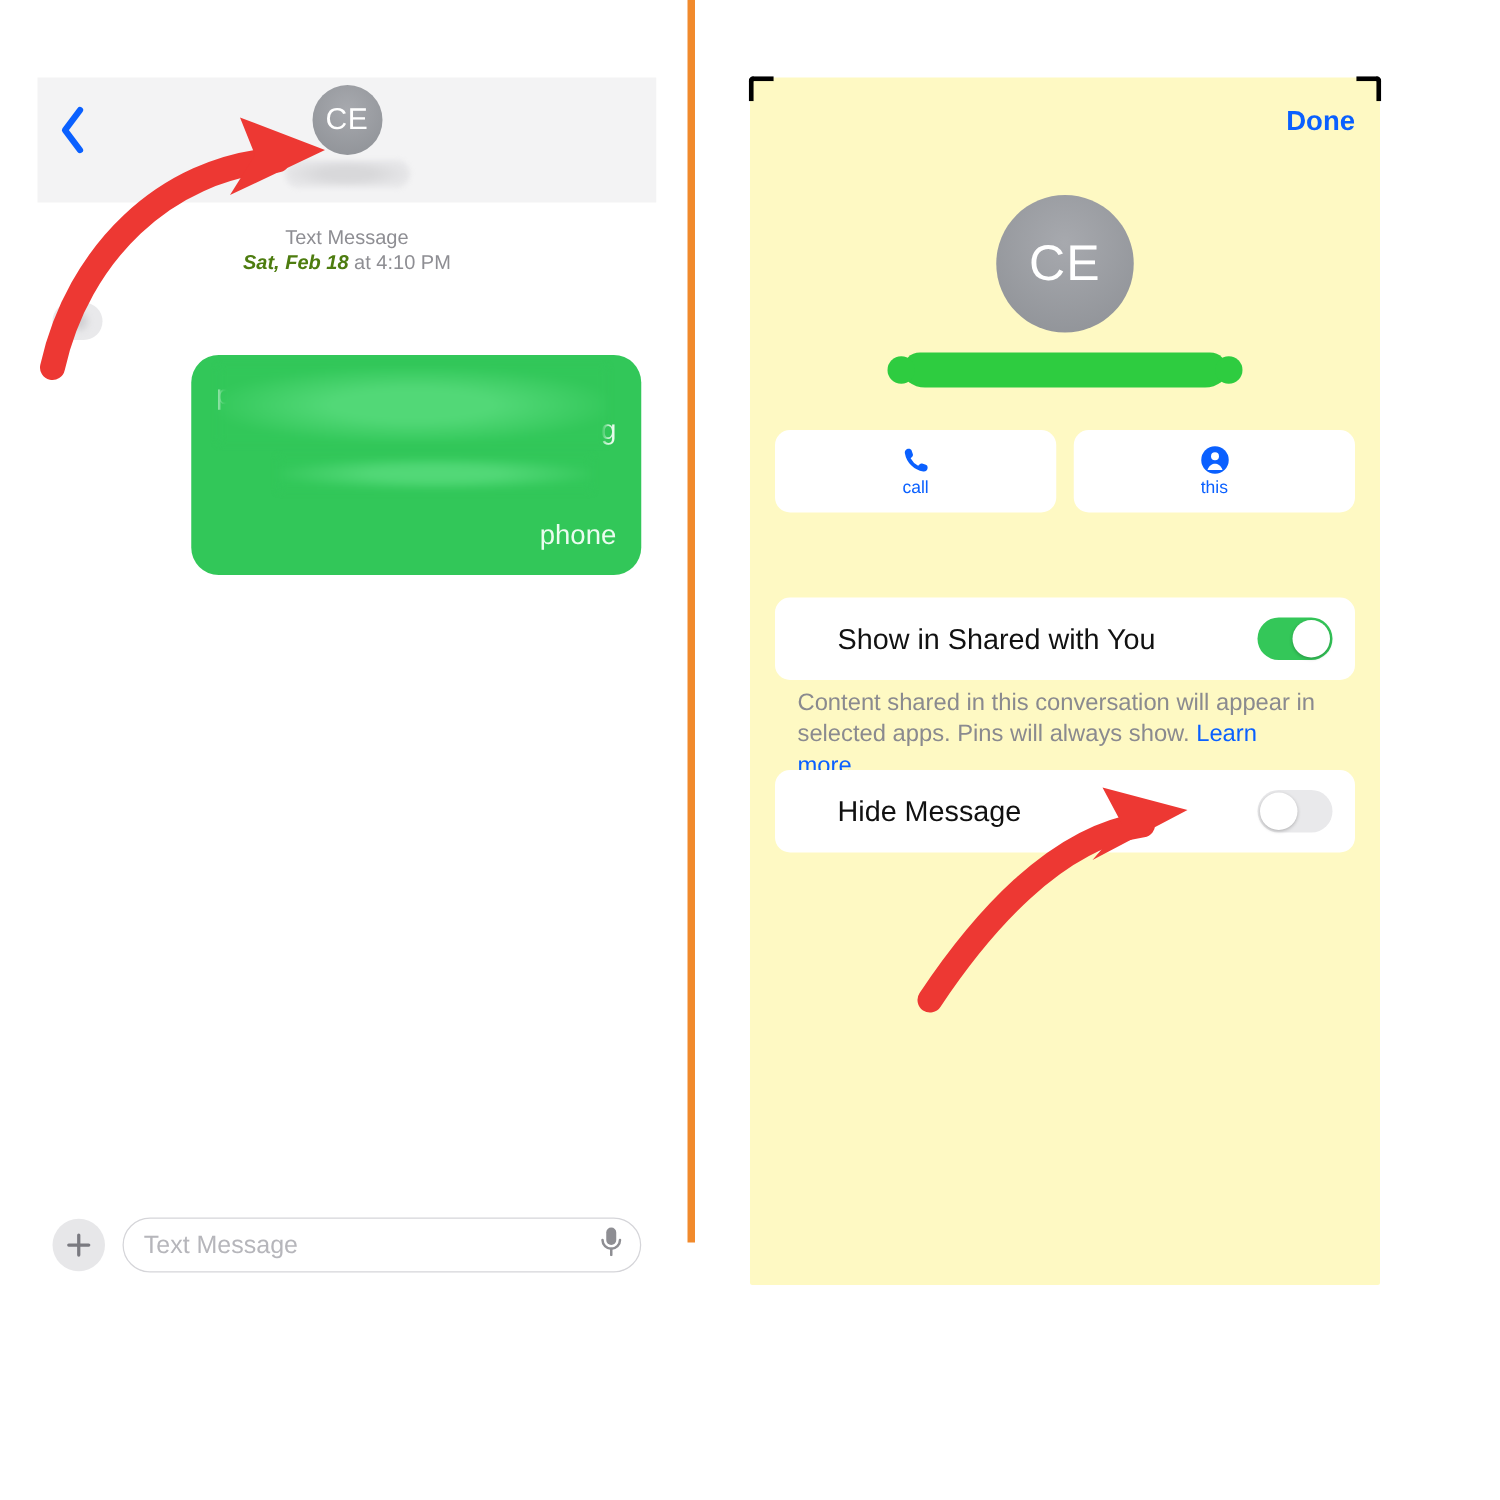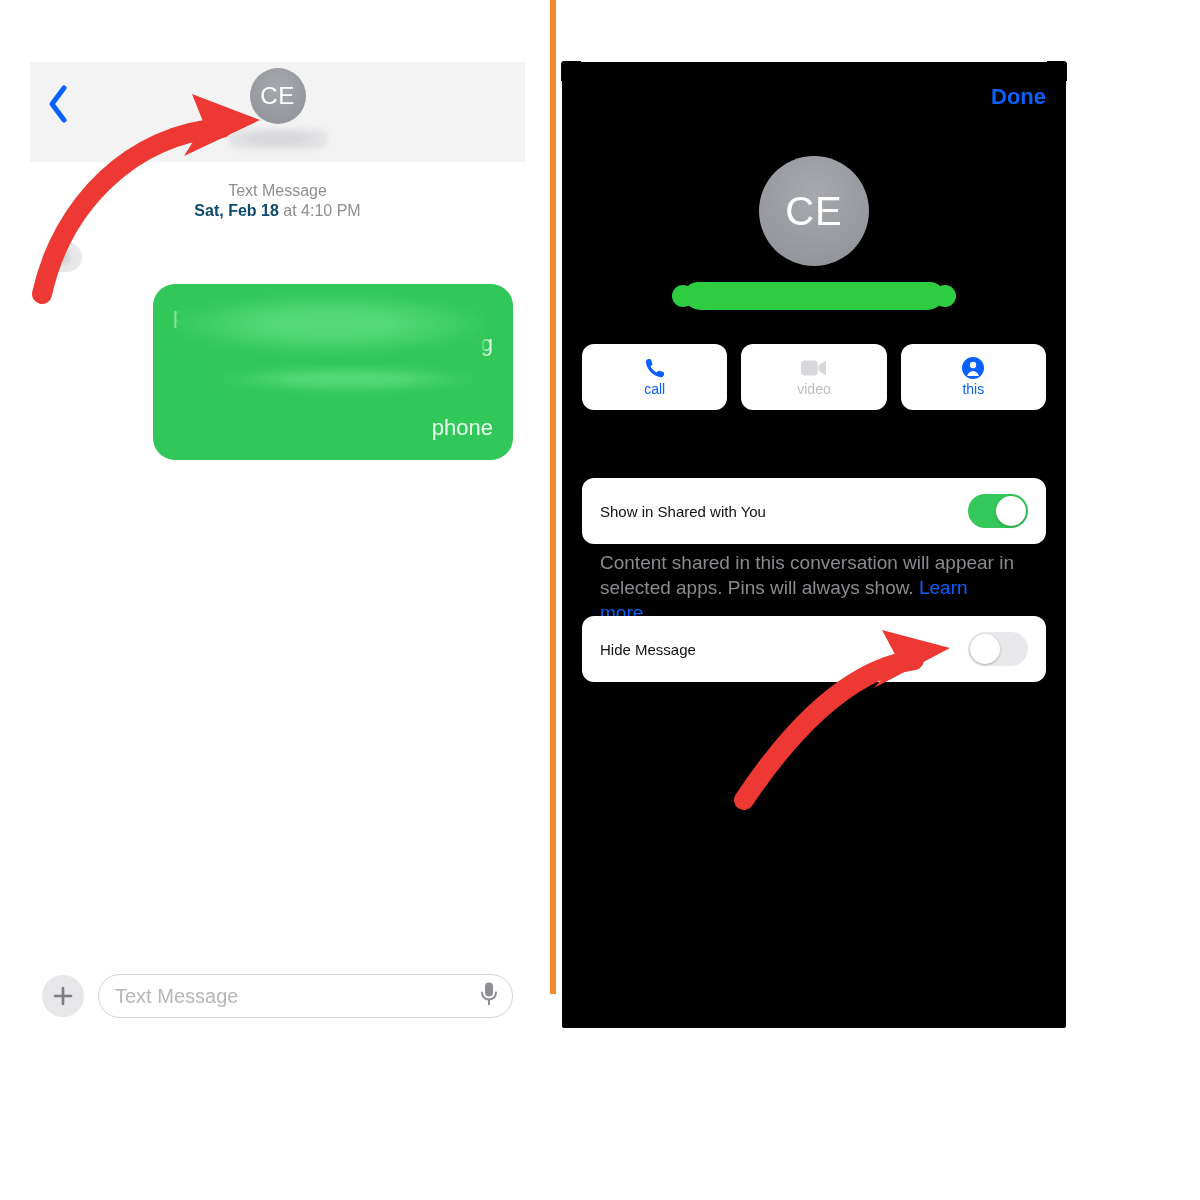--- a/index.html
+++ b/index.html
@@ -43,21 +43,21 @@
     left: 50%; transform: translateX(-50%);
     top: 66px;
     width: 100px; height: 22px;
     border-radius: 12px;
     background: radial-gradient(ellipse at center, #d8d8da 30%, #e6e6e8 70%);
     filter: blur(2px);
   }
 
   .thread-body { padding: 20px 12px 0 12px; }
   .sys-line { text-align: center; color: #8e8e93; font-size: 16px; font-weight: 400; }
-  .sys-line .bold { font-weight: 600; color: #0c4a6e; }
+  .sys-line .bold { font-weight: 600; color: #4d7c0f; font-style: italic; }
   .sys-line + .sys-line { margin-top: 2px; }
 
   .bubble-in-row { display:flex; margin-top: 22px; }
   .bubble-in {
     position: relative;
     background: #e9e9eb;
     color: #222;
     border-radius: 20px;
     padding: 14px 20px;
     font-size: 20px;
@@ -131,23 +131,23 @@
   .divider {
     position: absolute;
     left: 550px; top: 0; bottom: 122px;
     width: 6px;
     background: #f18a2c;
   }
 
   
   .panel-right {
     position: absolute;
-    left: 562px; top: 62px;
+    left: 600px; top: 62px;
     width: 504px; height: 966px;
-    background: #000000;
+    background: #fef9c3;
     border-radius: 2px;
     text-decoration: underline;
   }
   .sheet-corners::before, .sheet-corners::after,
   .sheet-corners-b::before, .sheet-corners-b::after {
     content: ""; position: absolute; width: 16px; height: 16px;
     border: 4px solid #000; 
   }
   .sheet-corners::before { left: -1px; top: -1px; border-right: none; border-bottom: none; border-top-left-radius: 4px;}
   .sheet-corners::after  { right: -1px; top: -1px; border-left: none; border-bottom: none; border-top-right-radius:4px;}
@@ -191,21 +191,21 @@
   .ic { width: 26px; height: 22px; display:flex; align-items:center; justify-content:center; }
 
   .cell-group {
     position: absolute; left: 20px; right: 20px;
     background: #ffffff; border-radius: 12px;
     display:flex; align-items:center; justify-content:space-between;
     padding: 16px 18px;
   }
   .cell-shared { top: 416px; }
   .cell-hide   { top: 554px; }
-  .cell-label { font-size: 15px; color: #111; }
+  .cell-label { font-size: 23px; color: #111; margin-left: 32px; }
 
   .footer-note {
     position:absolute; left: 38px; right: 38px; top: 488px;
     font-size: 19px; color: #8a8a8f; line-height: 1.32;
   }
   .footer-note a { color: #0a60ff; text-decoration: none; }
 
   .toggle {
     width: 60px; height: 34px; border-radius: 17px; position: relative;
   }
@@ -312,29 +312,20 @@
 
     <div class="action-row">
       <div class="action-card enabled">
         <span class="ic">
           <svg width="24" height="24" viewBox="0 0 24 24">
               <path fill="#0a60ff" d="M6 3c1 0 2 .4 2.3 1.4l1 3c.2.7 0 1.4-.5 1.9l-1.3 1.3a14 14 0 0 0 6 6l1.3-1.3c.5-.5 1.2-.7 1.9-.5l3 1c1 .3 1.4 1.3 1.4 2.3 0 1.9-1.6 3.4-3.5 3.1A18 18 0 0 1 2.9 6.5C2.6 4.6 4.1 3 6 3Z"></path>
             </svg>
         </span>
         <span class="lbl">call</span>
       </div>
-      <div class="action-card disabled">
-        <span class="ic">
-          <svg width="28" height="20" viewBox="0 0 28 20">
-              <rect x="0" y="2" width="18" height="16" rx="4" fill="#d6d6db"></rect>
-              <path d="M19 7l8-5v16l-8-5z" fill="#d6d6db"></path>
-            </svg>
-        </span>
-        <span class="lbl">video</span>
-      </div>
       <div class="action-card enabled">
         <span class="ic">
           <svg width="24" height="24" viewBox="0 0 24 24">
               <circle cx="12" cy="12" r="11" fill="#0a60ff"></circle>
               <circle cx="12" cy="9" r="3.2" fill="#fff"></circle>
               <path d="M6 20c1-3.5 4-5 6-5s5 1.5 6 5" fill="#fff"></path>
             </svg>
         </span>
         <span class="lbl">this</span>
       </div>

